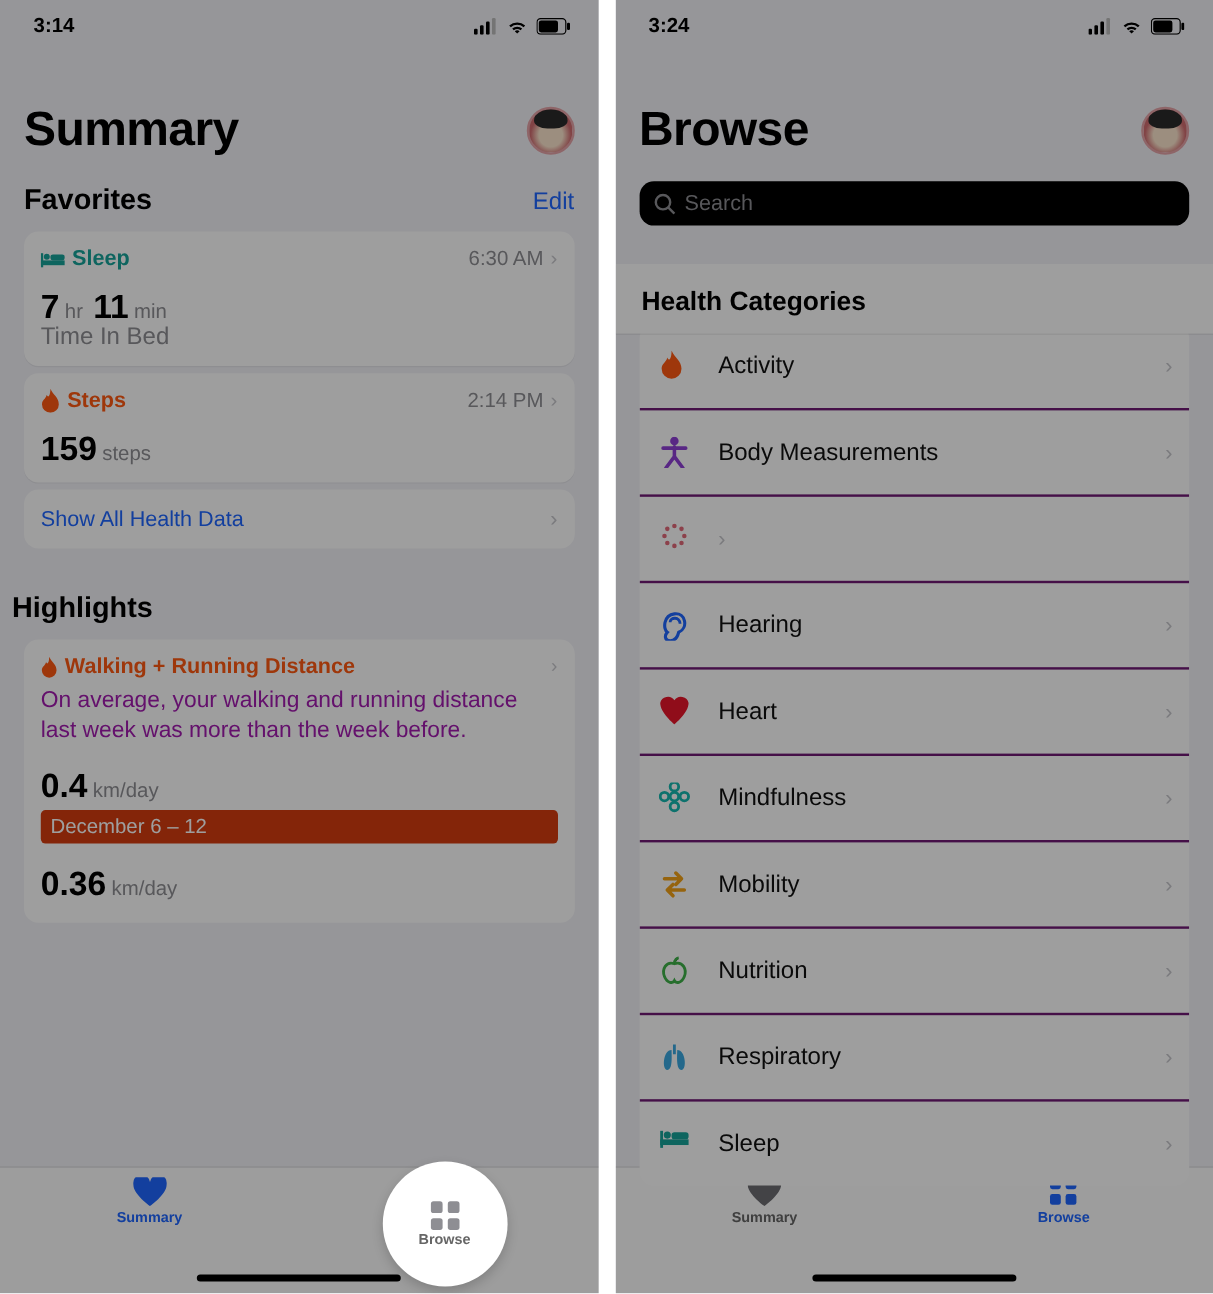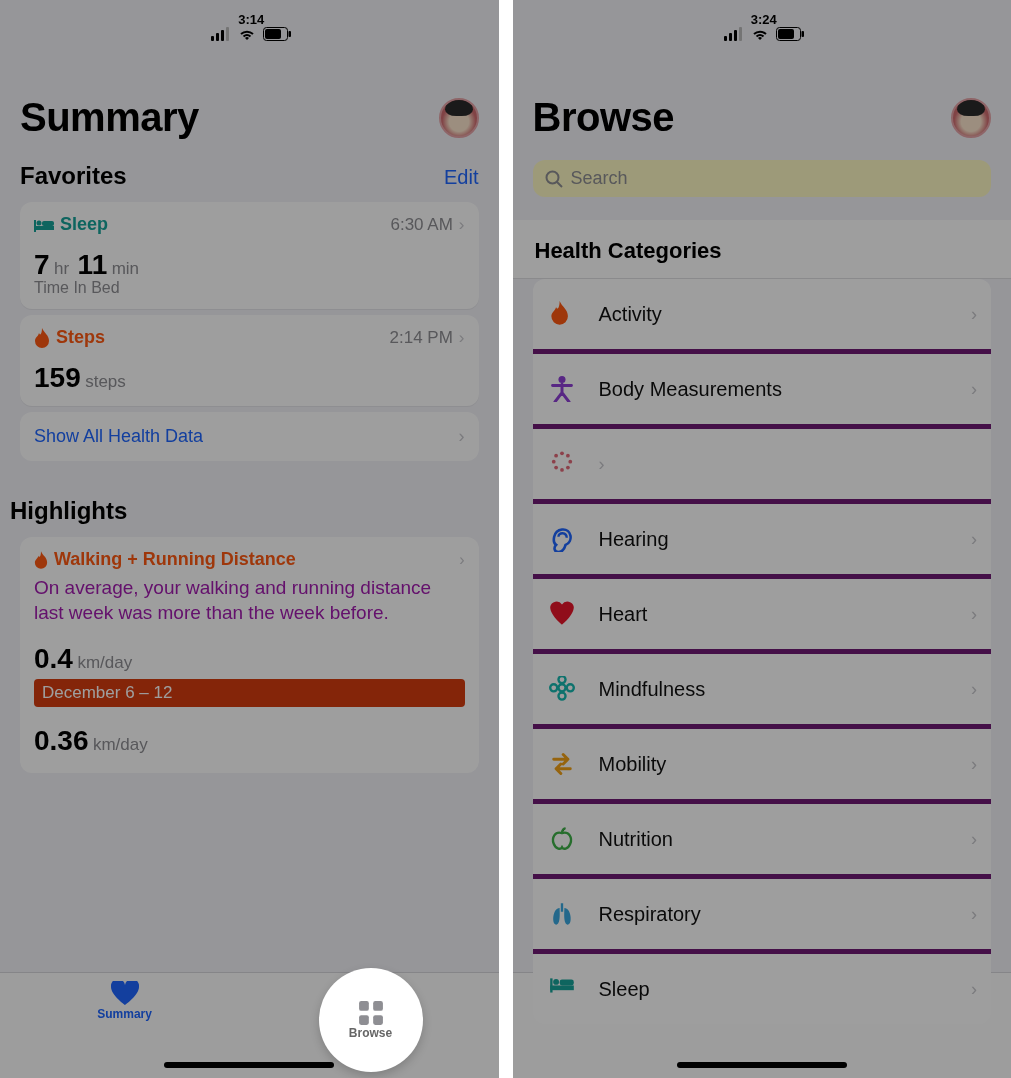--- a/index.html
+++ b/index.html
@@ -26,21 +26,21 @@
     pointer-events:none;
     z-index: 50;
   }
   .phone.left.dim::after { z-index: 10; }
   .no-dim { position: relative; z-index: 20; }
 
   
   .status-bar {
     display:flex; justify-content:space-between; align-items:center;
     padding: 12px 24px 6px 28px;
-    font-size: 13px; font-weight: 600; flex-direction: column;
+    font-size: 17px; font-weight: 600;
   }
   .status-icons { display:flex; gap:6px; align-items:center; }
 
   
   .title-row {
     display:flex; justify-content:space-between; align-items:center;
     padding: 48px 20px 14px 20px;
   }
   .large-title { font-size: 40px; font-weight: 800; letter-spacing: -0.5px; }
   .avatar {
@@ -67,21 +67,21 @@
     background: #fff; border-radius: 12px;
     margin: 6px 20px; padding: 12px 14px;
     box-shadow: 0 1px 0 rgba(0,0,0,.05);
   }
   .card-head { display:flex; justify-content:space-between; align-items:center; }
   .card-title { display:flex; align-items:center; gap:6px; font-size: 18px; font-weight:600; }
   .card-time { color:#8e8e93; font-size: 17px; display:flex; align-items:center; gap:6px;}
   .chev { color:#c7c7cc; }
   .big-num { font-size: 28px; font-weight:700; }
   .unit { font-size: 17px; color:#8e8e93; font-weight:400; }
-  .sub { color:#8e8e93; font-size: 16px; margin-top:-2px;}
+  .sub { color:#8e8e93; font-size: 20px; margin-top:-2px;}
 
   .link-row {
     background:#fff; border-radius:12px; margin: 6px 20px; padding: 14px;
     display:flex; justify-content:space-between; align-items:center;
     color:#1f66ff; font-size: 18px;
   }
 
   
   .hl-card { background:#fff; border-radius:12px; margin:6px 20px; padding: 12px 14px 16px; }
   .hl-title { color:#ff5a12; font-weight:600; font-size:18px; display:flex; align-items:center; gap:6px;}
@@ -108,34 +108,34 @@
   .bubble {
     position:absolute; width:104px; height:104px; background:#fff; border-radius:50%;
     bottom: 6px; right: 76px; z-index:100;
     display:flex; flex-direction:column; align-items:center; justify-content:center;
     box-shadow: 0 4px 10px rgba(0,0,0,.18);
   }
   .bubble .tab-label { color:#666; }
 
   
   .search {
-    margin: 6px 20px 12px; background:#fef9c3; border-radius:12px;
+    margin: 6px 20px 12px; background:#000000; border-radius:12px;
     display:flex; align-items:center; gap:8px; padding:8px 12px; color:#8e8e93; font-size:18px;
   }
 
   
   .cat-header {
     background:#fff; padding: 18px 22px 14px; font-size:22px; font-weight:800;
   }
   .cat-header.no-dim { box-shadow: 0 1px 0 rgba(0,0,0,.08); }
   .cat-list-wrap { position:relative; z-index: 5; }
   .cat-list { margin: 4px 20px 0; background:#fff; border-radius:12px; overflow:hidden; }
   .cat-row {
     display:flex; align-items:center; gap:22px; padding:20px 14px;
-    border-bottom:5px solid #701a75;
+    border-bottom:2px solid #701a75;
   }
   .cat-row:last-child { border-bottom:none; }
   .cat-icon { width:30px; height:30px; display:flex; align-items:center; justify-content:center; font-size:24px;}
   .cat-label { flex:1; font-size:20px; font-weight:500; color:#111;}
   .cat-chev { color:#c7c7cc; font-size:18px;}
 
   
   svg { display:block; }
 </style>
 </head>

